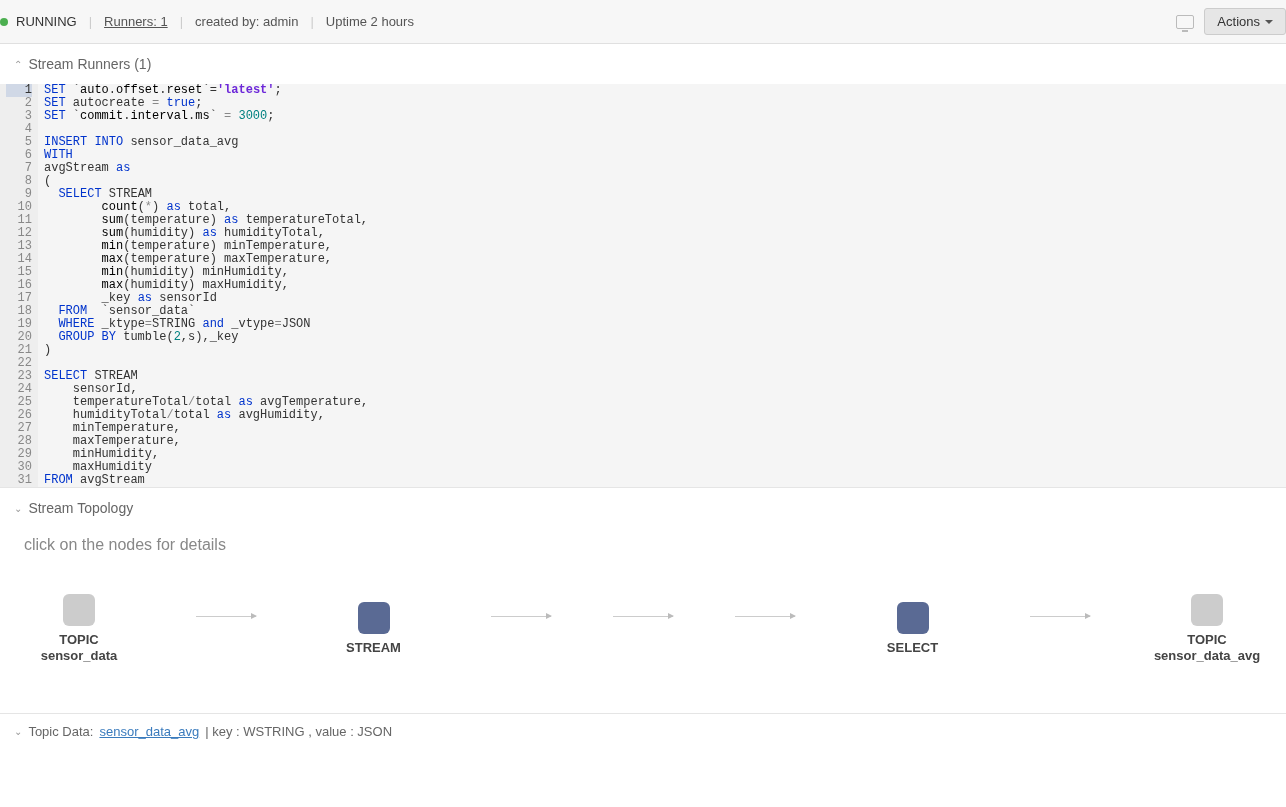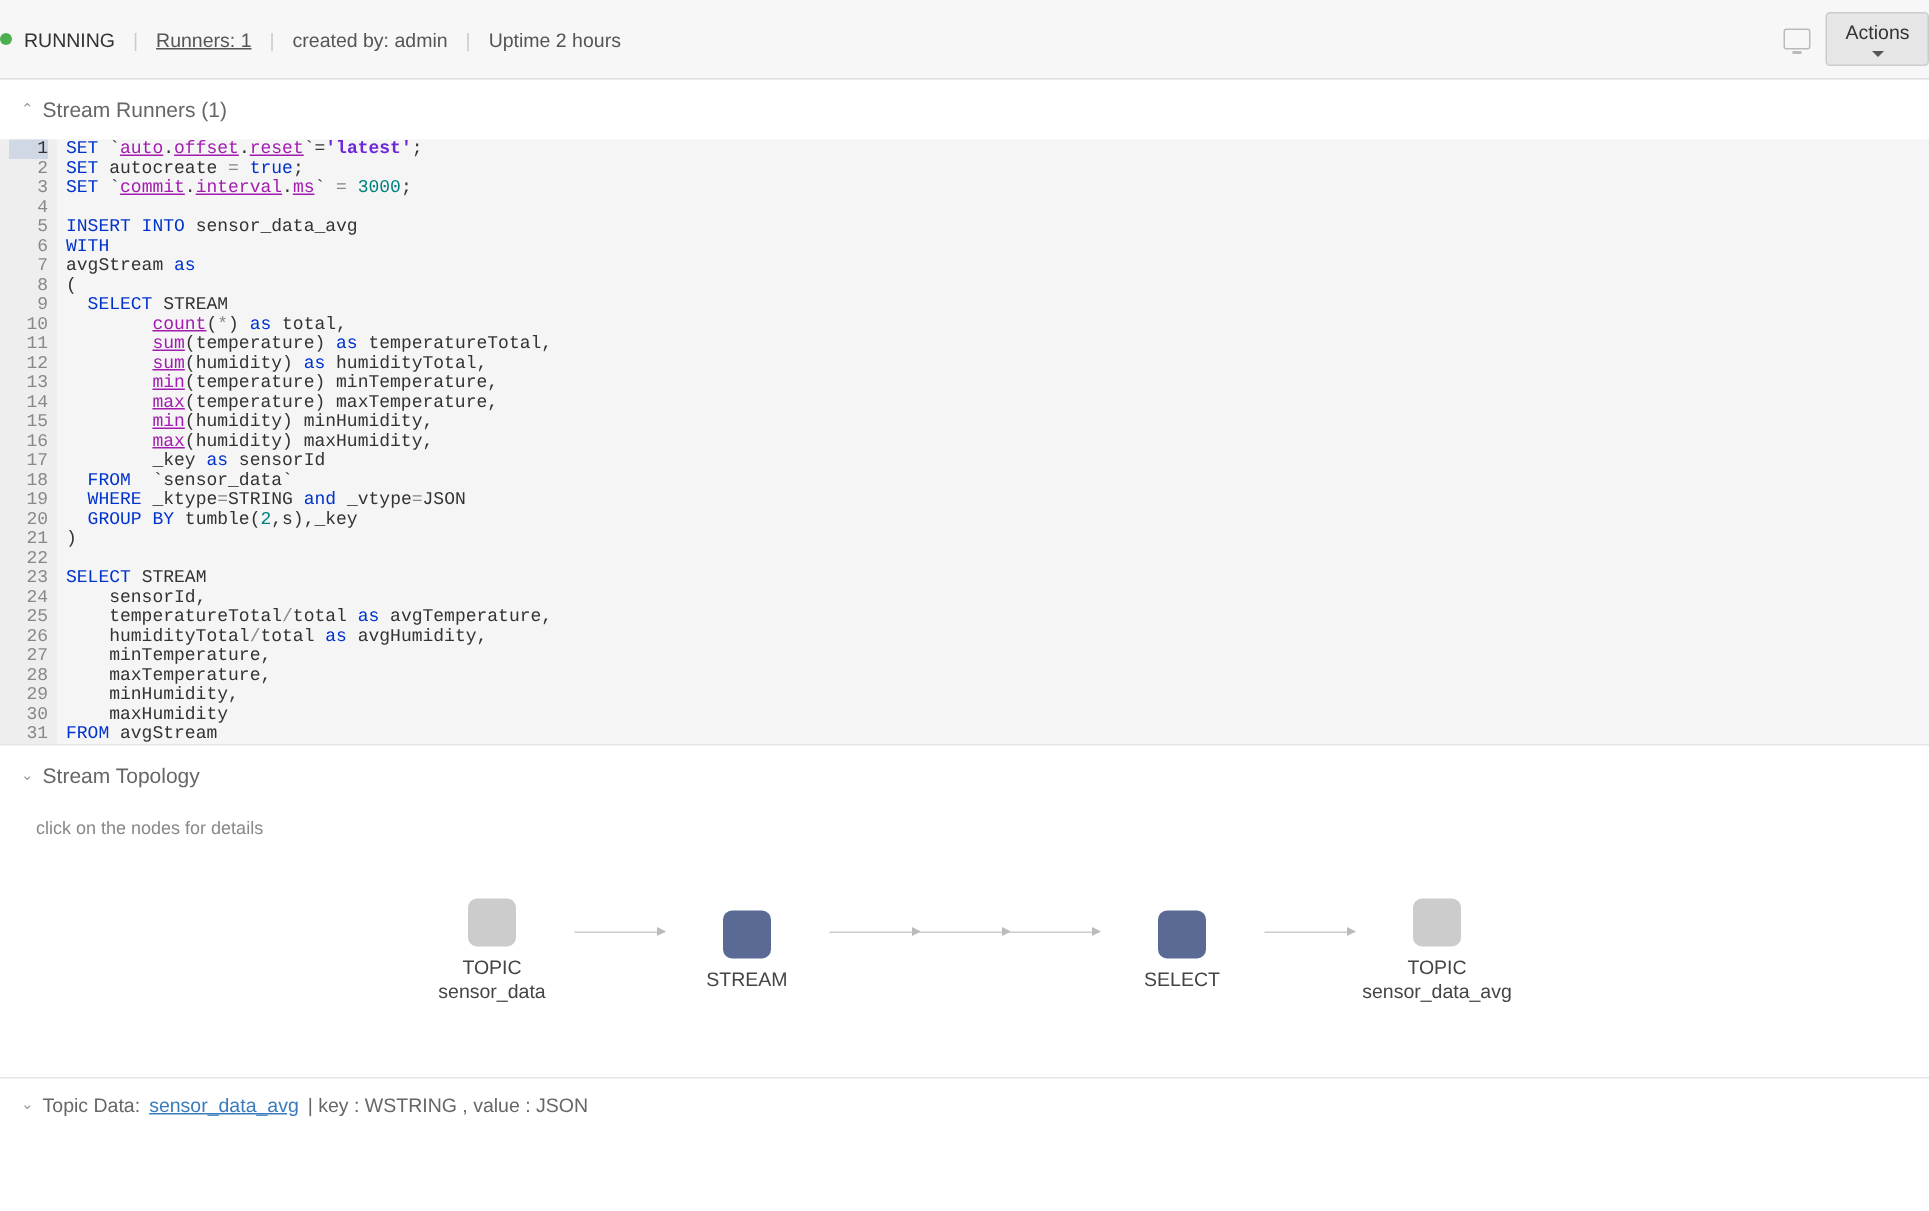--- a/index.html
+++ b/index.html
@@ -6,39 +6,39 @@
 body { font-family: -apple-system, BlinkMacSystemFont, "Segoe UI", Helvetica, Arial, sans-serif; font-size: 13px; color: #333; background: #fff; }
 .topbar { display: flex; align-items: center; padding: 8px 0; background: #f7f7f7; border-bottom: 1px solid #e0e0e0; }
 .status-dot { width: 8px; height: 8px; border-radius: 50%; background: #4caf50; margin-right: 8px; }
 .status-text { font-weight: 500; color: #333; margin-right: 12px; }
 .topbar-item { color: #555; margin-right: 12px; }
 .topbar-sep { color: #ccc; margin-right: 12px; }
 .runners-link { color: #555; text-decoration: underline; cursor: pointer; }
 .topbar-right { margin-left: auto; display: flex; align-items: center; gap: 10px; }
 .monitor-icon { width: 18px; height: 14px; border: 1.5px solid #bbb; border-radius: 2px; position: relative; }
 .monitor-icon::after { content: ''; position: absolute; bottom: -4px; left: 5px; width: 6px; height: 2px; background: #bbb; }
-.actions-btn { background: #e6e6e6; border: 1px solid #ccc; padding: 5px 12px; border-radius: 3px; cursor: pointer; font-size: 13px; color: #333; display: flex; align-items: center; gap: 5px; flex-direction: column; }
+.actions-btn { background: #e6e6e6; border: 1px solid #ccc; padding: 5px 12px; border-radius: 3px; cursor: pointer; font-size: 13px; color: #333; display: flex; align-items: center; gap: 5px; }
 .caret-down { width: 0; height: 0; border-left: 4px solid transparent; border-right: 4px solid transparent; border-top: 4px solid #555; }
 .section { border-bottom: 1px solid #e5e5e5; }
 .section-header { padding: 12px 14px; color: #666; font-size: 14px; display: flex; align-items: center; gap: 6px; cursor: pointer; }
 .chevron { font-size: 10px; color: #999; }
 .code-area { display: flex; font-family: Consolas, Menlo, "Courier New", monospace; font-size: 12px; line-height: 13px; background: #f5f5f5; }
 .gutter { background: #eee; color: #888; text-align: right; padding: 0 6px; user-select: none; min-width: 38px; }
 .gutter-line { height: 13px; }
 .gutter-line.active { background: #d0d8e6; color: #333; font-weight: 500; }
 .code-lines { flex: 1; background: #f5f5f5; padding: 0 6px; white-space: pre; overflow-x: auto; }
 .code-line { height: 13px; }
 .kw { color: #0033cc; }
-.fn { color: #a21caf; text-decoration: underline; }
+.fn { color: #000000; }
 .str { color: #6d28d9; font-weight: bold; }
 .num { color: #008080; }
 .op { color: #888; }
 .topology-body { padding: 8px 24px 50px; }
-.topology-hint { color: #888; font-size: 12px; margin-bottom: 40px; }
-.nodes-row { display: flex; align-items: center; justify-content: center; gap: 0; margin-top: 40px; }
+.topology-hint { color: #888; font-size: 16px; margin-bottom: 40px; }
+.nodes-row { display: flex; align-items: center; justify-content: space-between; gap: 0; margin-top: 40px; font-weight: bold; }
 .node-wrap { display: flex; flex-direction: column; align-items: center; width: 110px; }
 .node-box { width: 32px; height: 32px; border-radius: 6px; margin-bottom: 6px; cursor: pointer; }
 .node-box.gray { background: #ccc; }
 .node-box.blue { background: #5a6a94; }
 .node-label { font-size: 13px; color: #444; text-align: center; line-height: 1.2; }
 .node-sub { font-size: 13px; color: #444; }
 .arrow-wrap { width: 60px; display: flex; align-items: center; justify-content: center; margin-bottom: 24px; }
 .arrow-line { width: 60px; height: 1px; background: #ccc; position: relative; }
 .arrow-line::after { content: ''; position: absolute; right: -1px; top: -3px; width: 0; height: 0; border-left: 6px solid #bbb; border-top: 3.5px solid transparent; border-bottom: 3.5px solid transparent; }
 .topic-data-bar { padding: 10px 14px; color: #666; font-size: 13px; display: flex; align-items: center; gap: 6px; }

